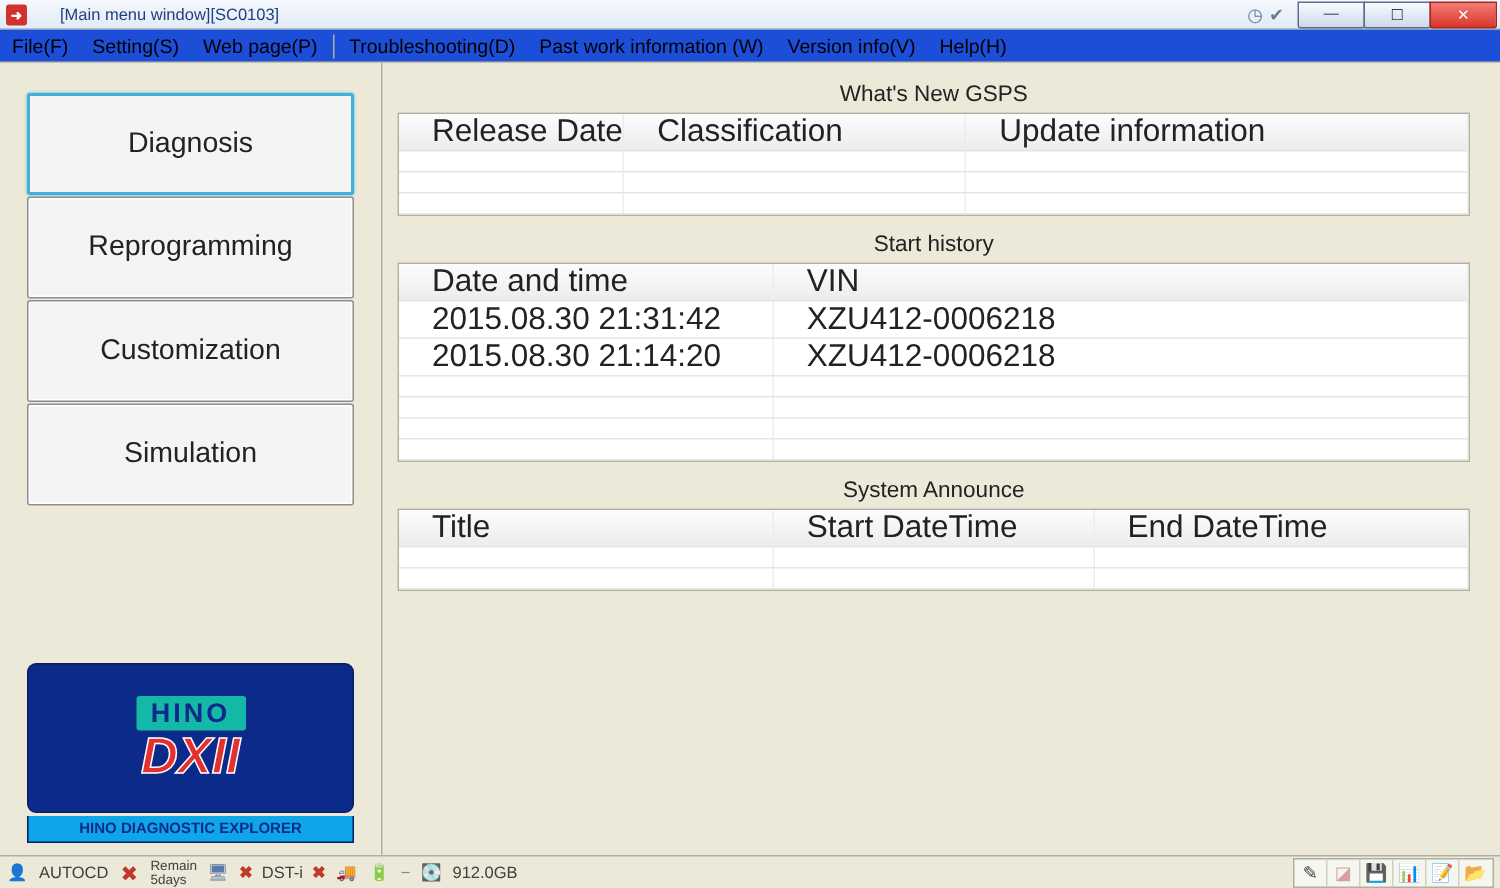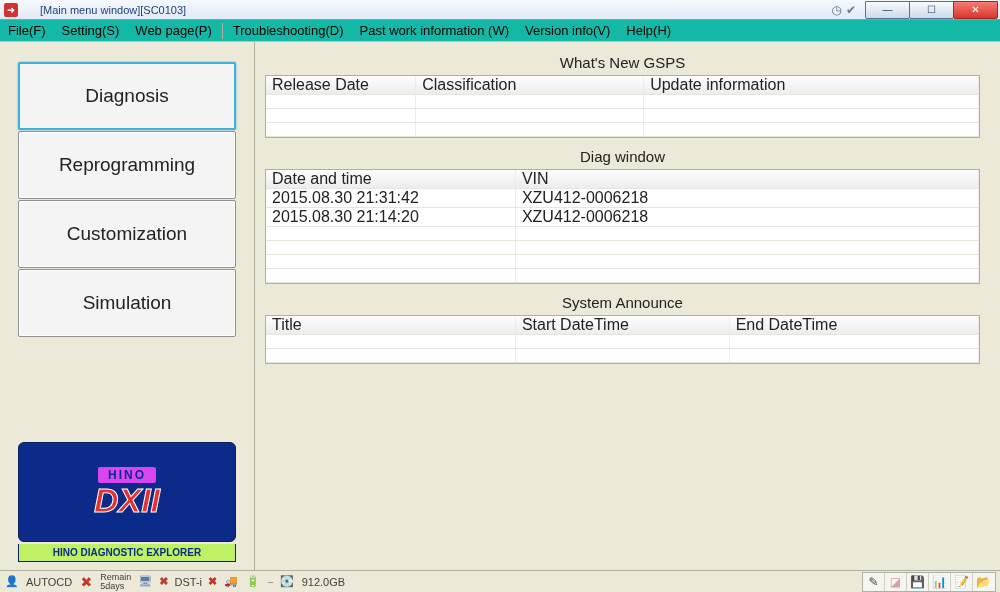--- a/index.html
+++ b/index.html
@@ -8,42 +8,42 @@
   
   .titlebar { height: 20px; background: linear-gradient(#f5f8fd,#e1eaf6); border-bottom: 1px solid #7e9dbf; display: flex; align-items: center; font-size: 11px; color: #204080; }
   .titlebar .app-icon { width:14px; height:14px; background:#d2322d; border-radius:2px; margin:0 4px; display:flex; align-items:center; justify-content:center; color:#fff; font-size:9px; font-weight:bold; }
   .titlebar .title-text { flex:1;padding-left:18px; }
   .titlebar .win-btns { display:flex; height:18px; gap:0; margin-right:2px; }
   .titlebar .sys-icons { display:flex; gap:4px; margin-right:10px; font-size:12px; color:#6a7a90; }
   .winbtn { width:45px; height:18px; border:1px solid #5a7090; border-radius:0 0 2px 2px; margin-left:-1px; display:flex; align-items:center; justify-content:center; background:linear-gradient(#f9fbfd,#cdd9ea); font-size:10px; color:#30415a; }
   .winbtn.close { background:linear-gradient(#f37d73,#d9362c); color:#fff; border-color:#a8261e; }
 
   
-  .menubar { height:22px; background:#14b8a6; display:flex; align-items:center; font-size:13px; border-bottom:1px solid #c0c0a8; }
+  .menubar { height:22px; background:#1d4ed8; display:flex; align-items:center; font-size:13px; border-bottom:1px solid #c0c0a8; }
   .menubar .mi { padding:2px 8px; cursor:default; }
   .menubar .sep { width:1px; height:16px; background:#b0b0a0; margin:0 2px; }
 
   
   .main { display:flex; height:528px; }
 
   .sidebar { width:255px; border-right:1px solid #b0b0a0; background:#ece9d8; padding:20px 18px 8px 18px; display:flex; flex-direction:column; }
   .sidebtn { height:68px; border:1px solid #8f8f8f; background:#f4f4f4; margin-bottom:1px; display:flex; align-items:center; justify-content:center; font-size:19px; color:#222; cursor:default; border-radius:2px; box-shadow:inset 0 0 0 1px #fff; }
   .sidebtn.active { border:2px solid #3fb2d9; box-shadow:0 0 2px #3fb2d9; }
   .logo-area { margin-top:auto; }
   .logo { width:218px; height:100px; background:#0b2a8a; border:1px solid #0a1f60; border-radius:6px; display:flex; flex-direction:column; align-items:center; justify-content:center; color:#fff; }
-  .logo .hino { background:#d946ef; color:#0b2a8a; font-weight:bold; padding:1px 10px; font-size:12px; letter-spacing:2px; border-radius:2px; }
+  .logo .hino { background:#14b8a6; color:#0b2a8a; font-weight:bold; padding:1px 10px; font-size:18px; letter-spacing:2px; border-radius:2px; }
   .logo .dx { font-size:34px; font-weight:900; font-style:italic; color:#e53030; margin-top:0; line-height:1; -webkit-text-stroke:1px #fff; }
-  .logobar { height:18px; background:#bef264; color:#0b2a8a; font-size:10px; font-weight:bold; display:flex; align-items:center; justify-content:center; margin-top:2px; border:1px solid #0a1f60; border-top:none; }
+  .logobar { height:18px; background:#0ea5e9; color:#0b2a8a; font-size:10px; font-weight:bold; display:flex; align-items:center; justify-content:center; margin-top:2px; border:1px solid #0a1f60; border-top:none; }
 
   .content { flex:1; padding:8px 20px 8px 10px; display:flex; flex-direction:column; gap:6px; overflow:hidden; }
   .group { }
   .group-title { font-size:15px; color:#222; padding:4px 6px;text-align:center; }
   .tbl-wrap { border:1px solid #b0b0a0; background:#fff; }
   .tbl { width:100%; border-collapse:collapse; table-layout:fixed; }
-  .tbl th, .tbl td { height:14px; border-bottom:1px solid #e6e6dc; border-right:1px solid #ececec; font-size:16px; font-weight:normal; text-align:left; padding:0 6px; overflow:hidden; white-space:nowrap; color:#222; }
+  .tbl th, .tbl td { height:14px; border-bottom:1px solid #e6e6dc; border-right:1px solid #ececec; font-size:21px; font-weight:normal; text-align:left; padding:0 22px; overflow:hidden; white-space:nowrap; color:#222; }
   .tbl th { background:linear-gradient(#fdfdfd,#ececec); }
 
   .status { height:22px; border-top:1px solid #b0b0a0; background:#ece9d8; display:flex; align-items:center; font-size:11px; color:#404040; padding:0 4px; gap:6px; }
   .status .spacer { flex:1; }
   .toolbox { border:1px solid #b0b0a0; background:#f6f6f0; display:flex; }
   .tool { width:22px; height:18px; display:flex; align-items:center; justify-content:center; border-right:1px solid #d0d0c0; font-size:12px; }
   .sicon { width:16px; height:16px; display:inline-flex; align-items:center; justify-content:center; }
 </style>
 </head>
 <body>
@@ -120,21 +120,21 @@
                 <td></td>
                 <td></td>
                 <td></td>
               </tr>
         </tbody>
           </table>
       </div>
     </div>
 
     <div class="group">
-      <div class="group-title">Diag window</div>
+      <div class="group-title">Start history</div>
       <div class="tbl-wrap">
         <table class="tbl">
           <colgroup>
               <col style="width:35%">
               <col>
             </colgroup>
           <tbody>
               <tr>
             <th>Date and time</th>
             <th>VIN</th>

